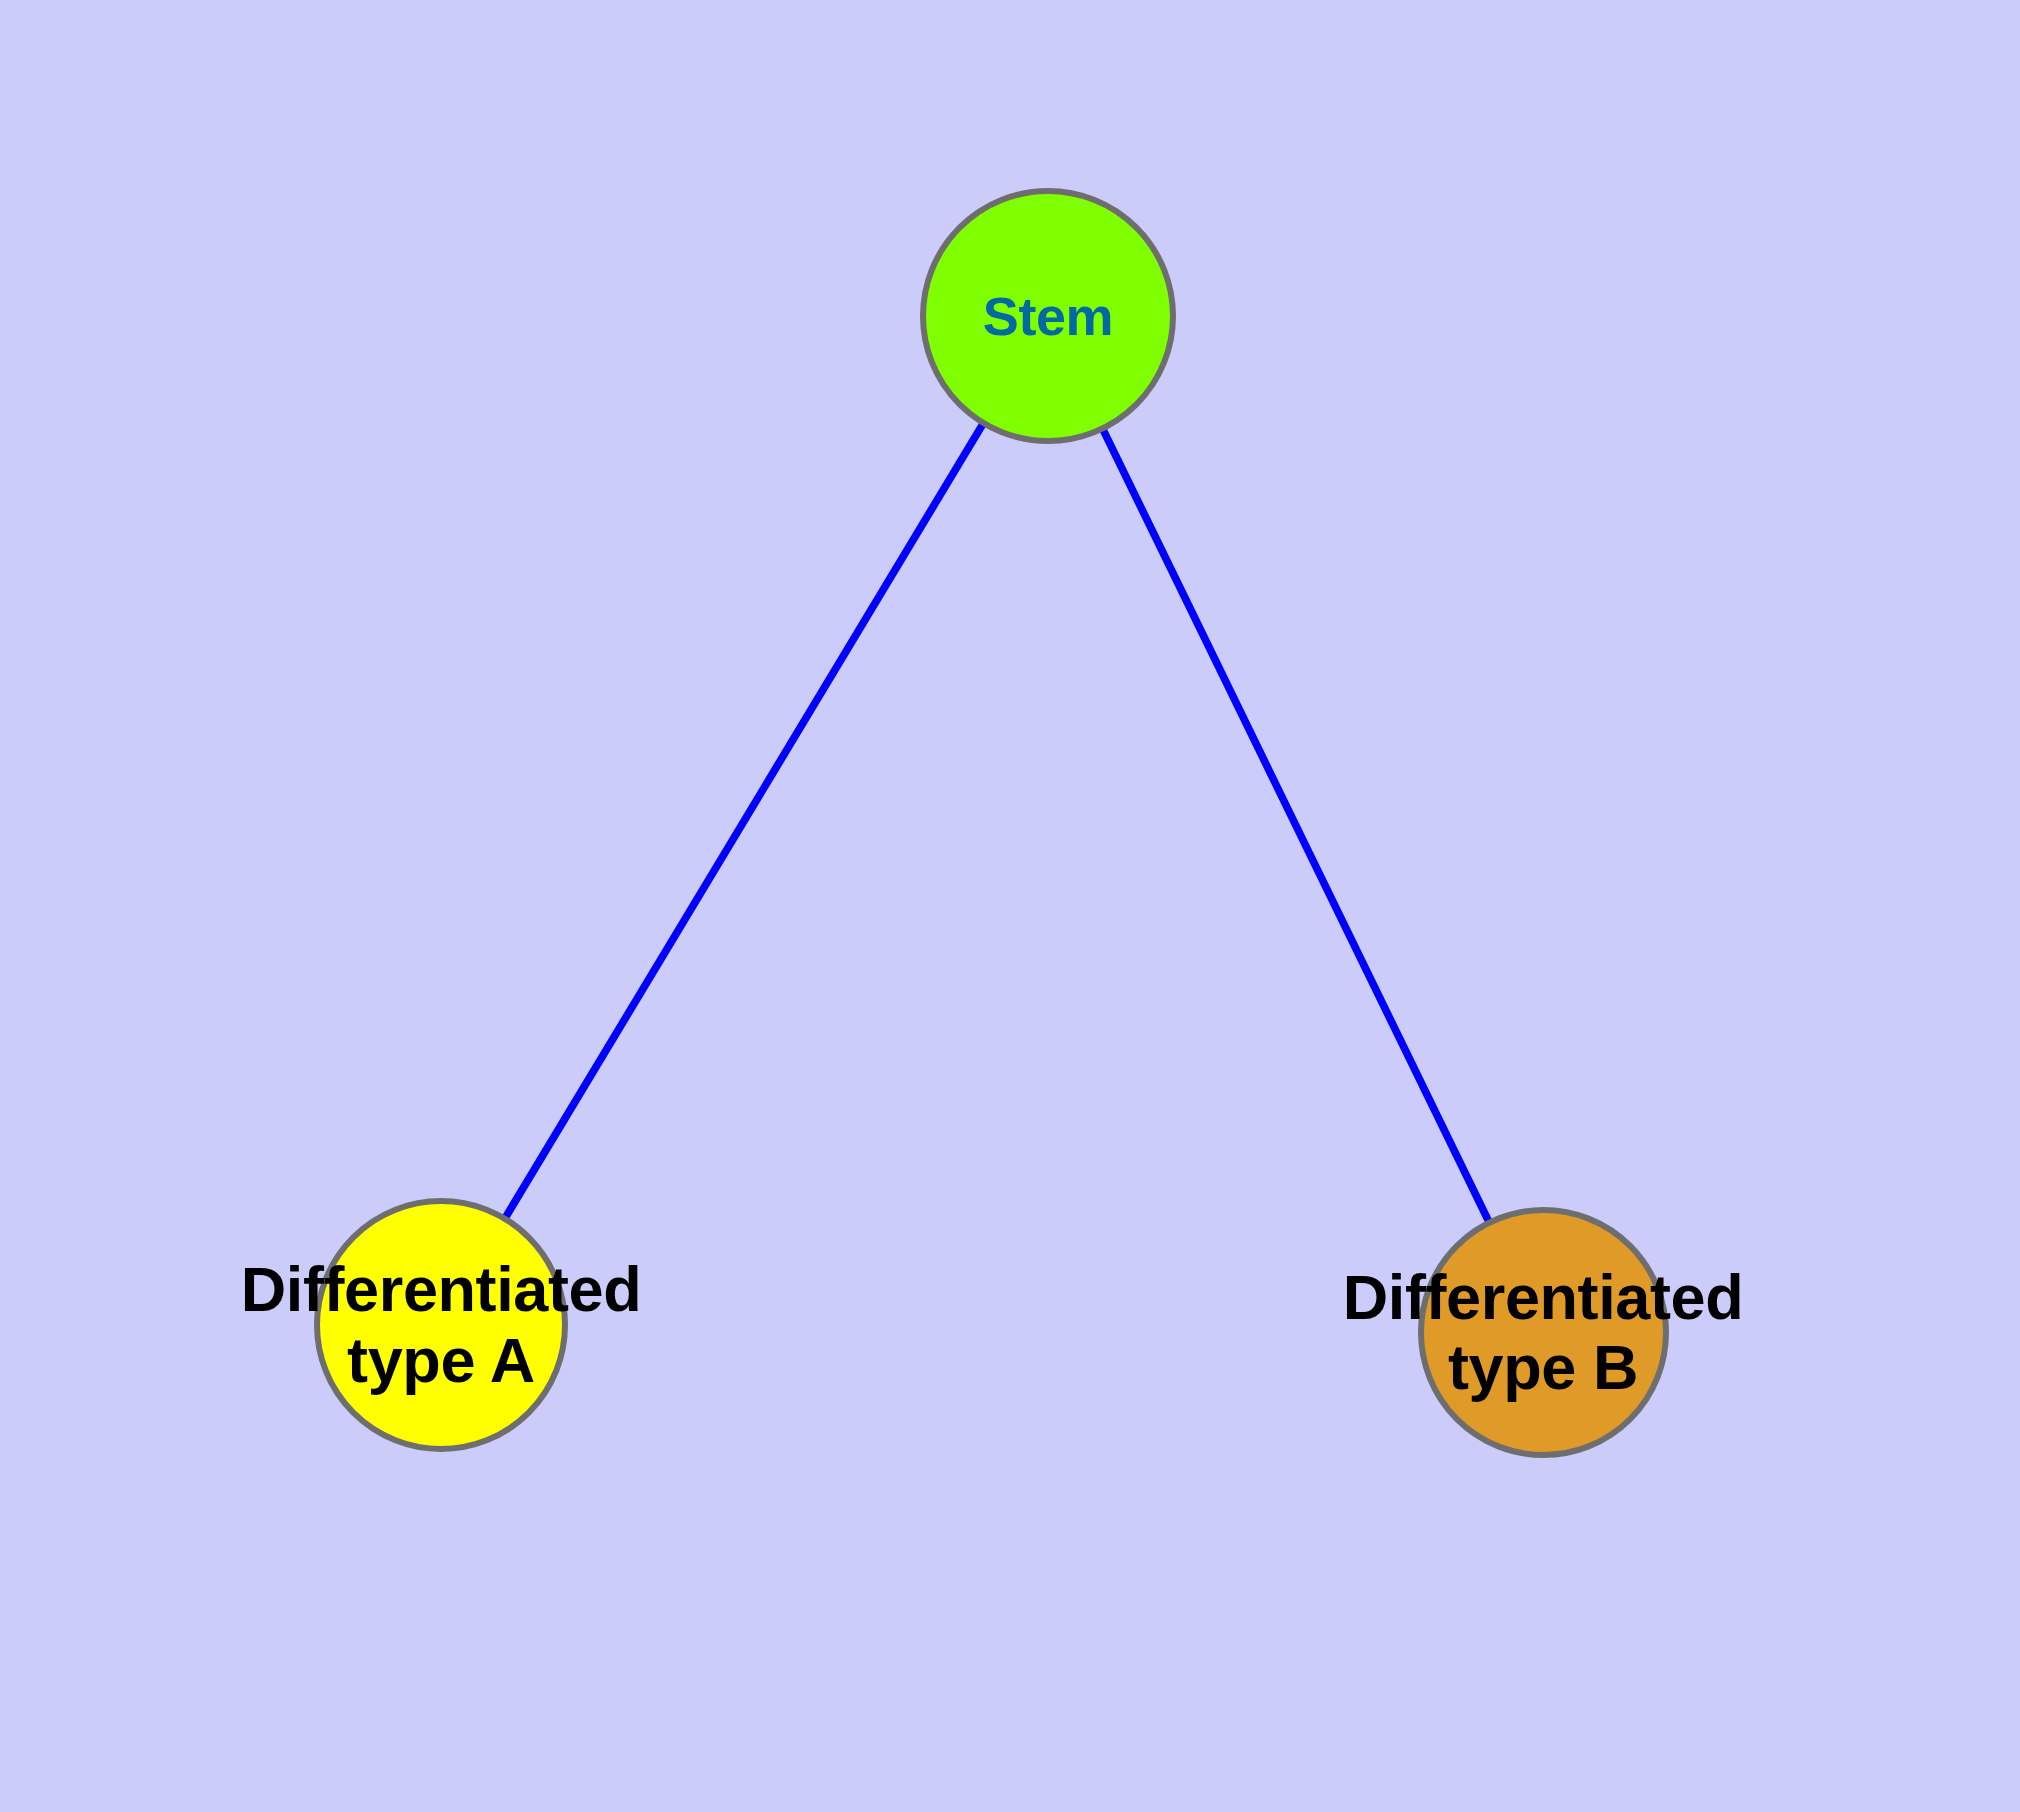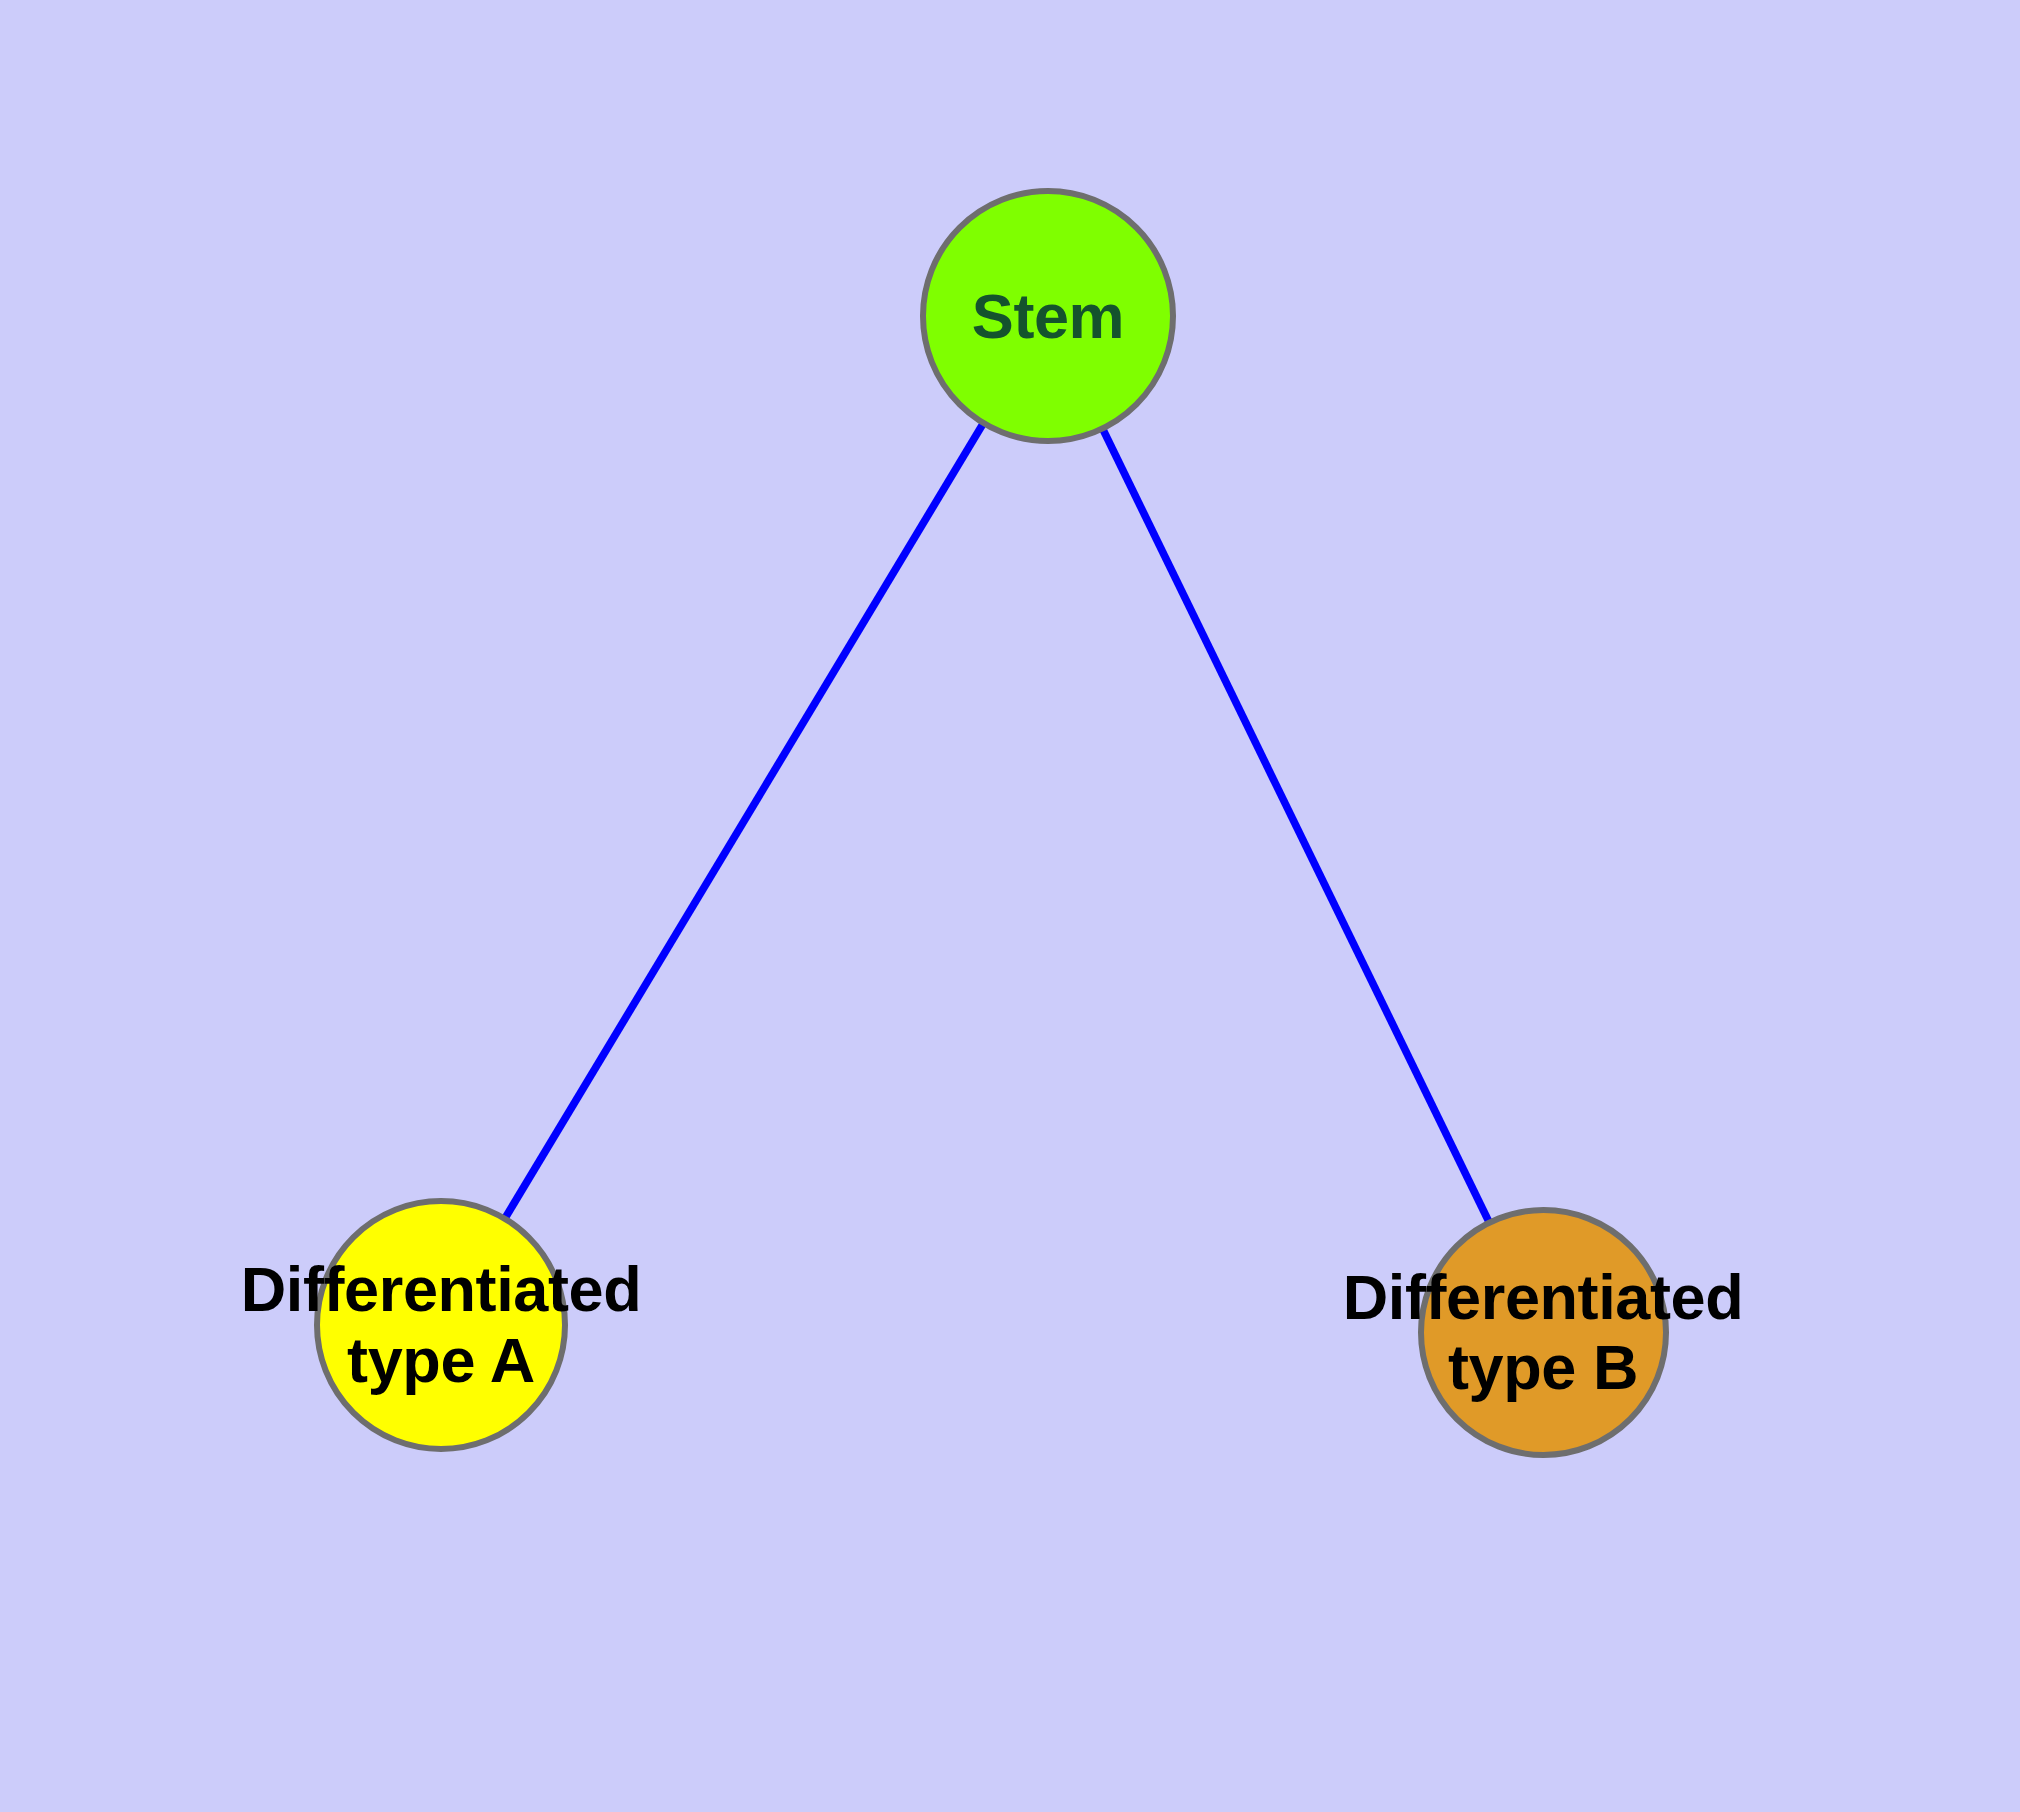--- a/index.html
+++ b/index.html
@@ -71,21 +71,21 @@
   <svg id="graph-svg" viewBox="0 0 2384 2138" style="width: 2021px; height: 1812px;">
     <g id="edges-group">
         <line x1="1236" y1="373" x2="520" y2="1563" stroke="#0000ff" stroke-width="9" stroke-linecap="butt"></line>
         <line x1="1236" y1="373" x2="1820" y2="1572" stroke="#0000ff" stroke-width="9" stroke-linecap="butt"></line>
       </g>
   </svg>
 
   <div id="nodes-layer">
       <div class="node-group" style="left: 1048px; top: 316px; width: 256px; height: 256px;">
         <div class="node-circle" style="width: 256px; height: 256px; background: rgb(127, 255, 0); border-color: rgb(110, 110, 110); border-width: 6px;"></div>
-        <div class="node-label" style="font-size: 63px; color: #14532d;">Stem</div>
+        <div class="node-label" style="font-size: 54px; color: #0369a1;">Stem</div>
       </div>
       <div class="node-group" style="left: 441px; top: 1325px; width: 254px; height: 254px;">
         <div class="node-circle" style="width: 254px; height: 254px; background: rgb(255, 255, 0); border-color: rgb(110, 110, 110); border-width: 6px;"></div>
         <div class="node-label" style="font-size: 63px; color: rgb(0, 0, 0);">Differentiated
 type A</div>
       </div>
       <div class="node-group" style="left: 1543px; top: 1332px; width: 251px; height: 251px;">
         <div class="node-circle" style="width: 251px; height: 251px; background: rgb(224, 154, 40); border-color: rgb(110, 110, 110); border-width: 6px;"></div>
         <div class="node-label" style="font-size: 63px; color: rgb(0, 0, 0);">Differentiated
 type B</div>

